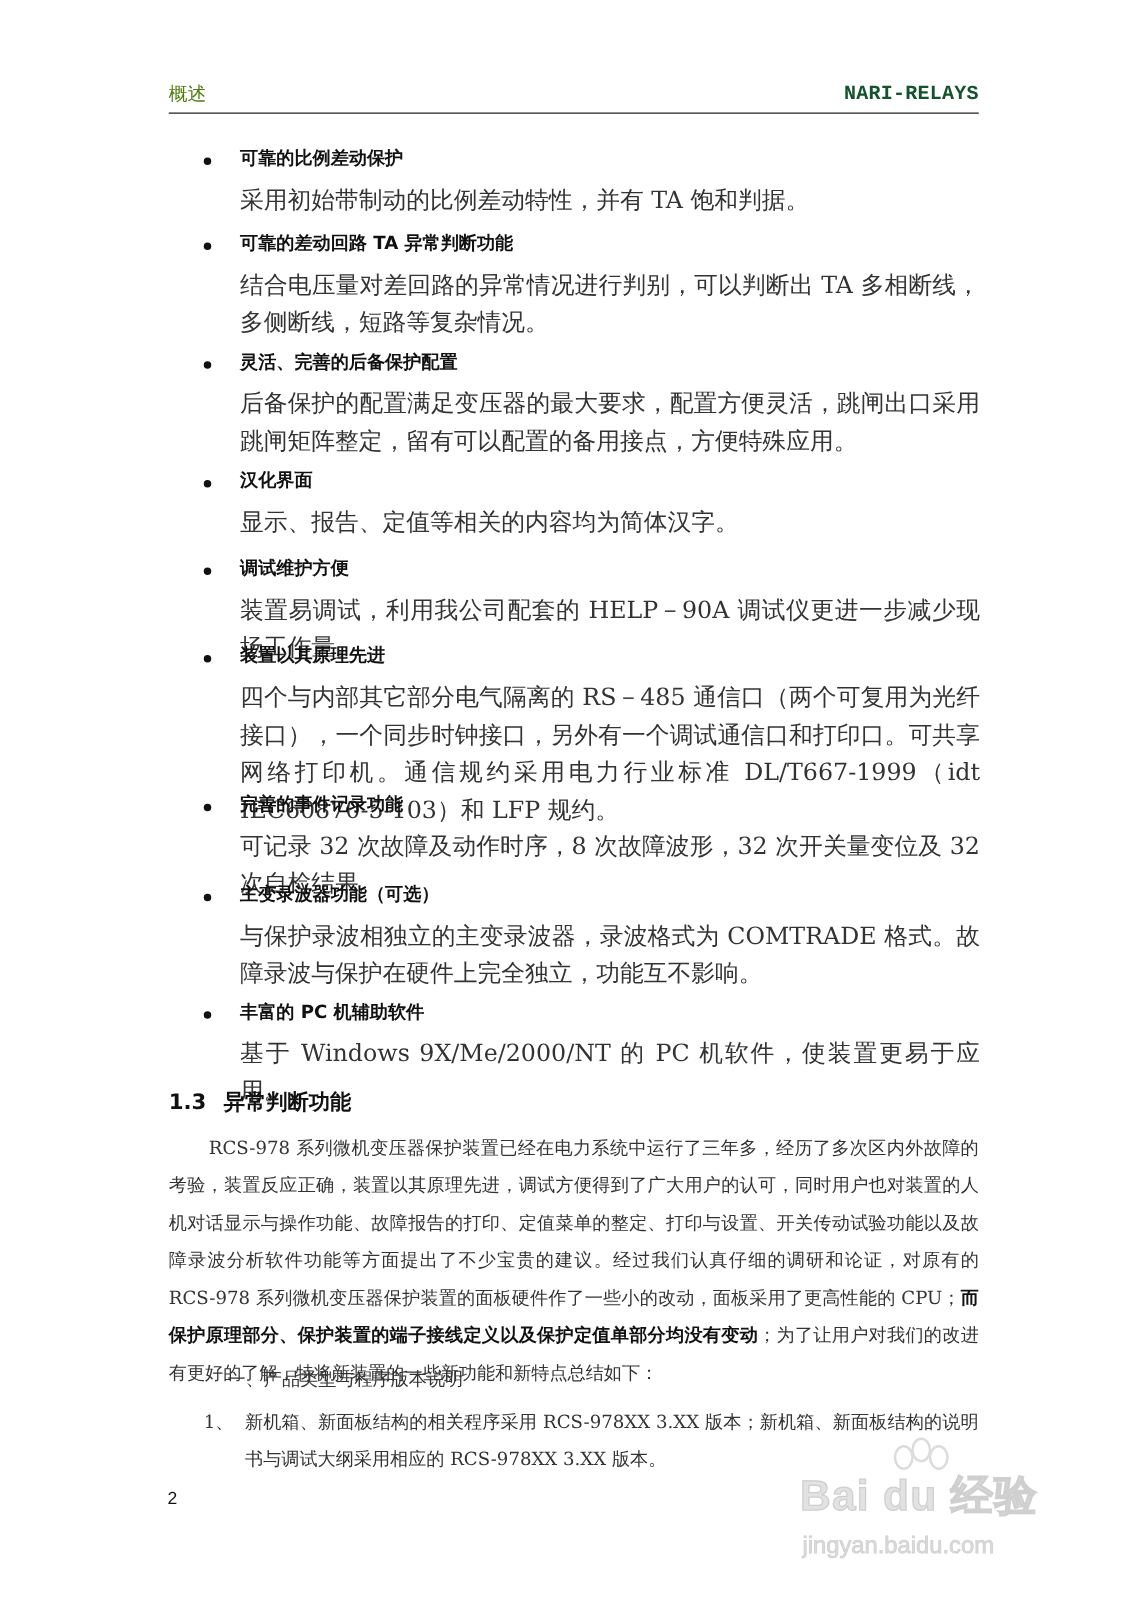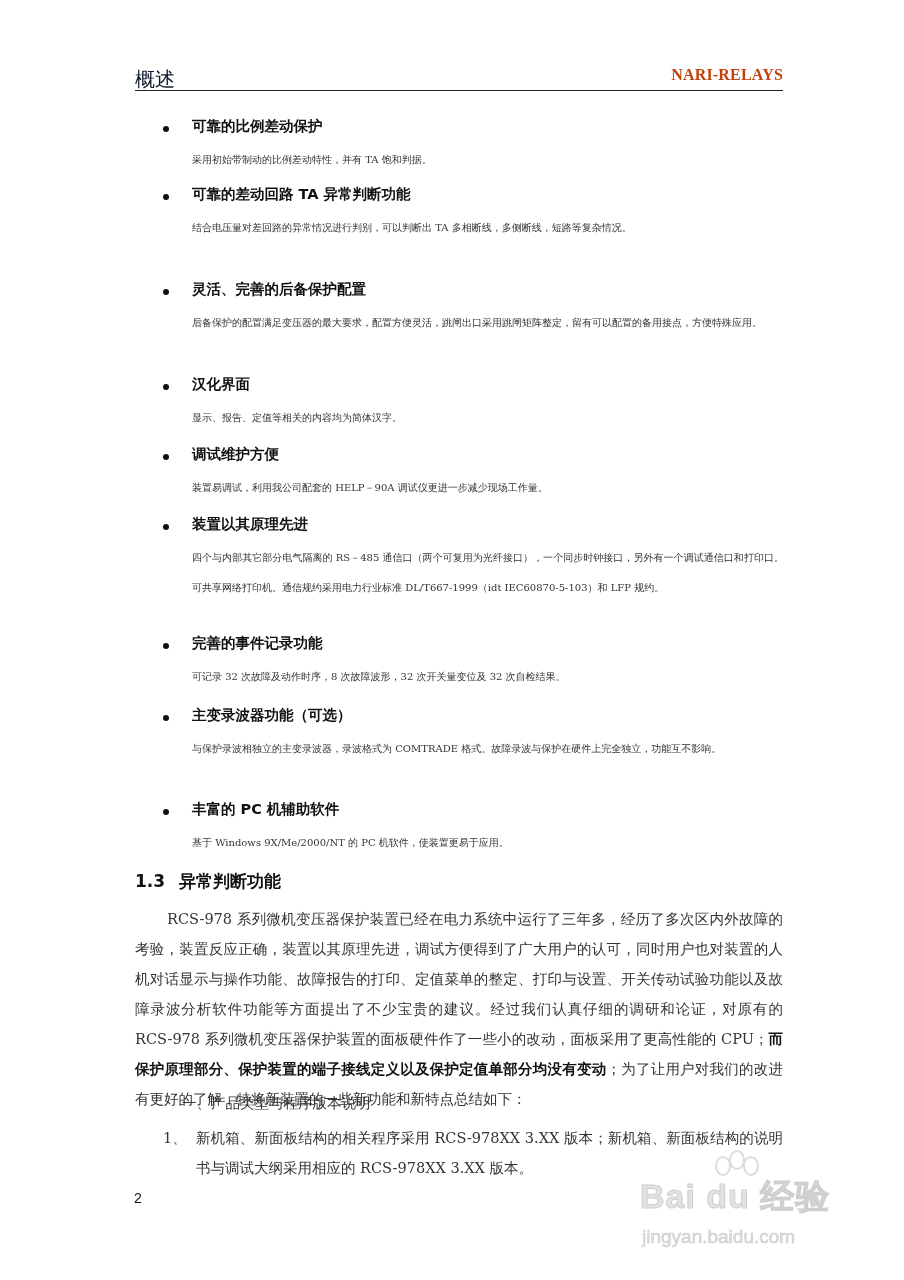--- a/index.html
+++ b/index.html
@@ -6,40 +6,40 @@
   body {
     width: 904px; height: 1280px; background: #ffffff; position: relative;
     overflow: hidden; color: #1a1a1a;
     font-family: "DejaVu Serif", "Liberation Serif", serif;
   }
   .header {
     position: absolute; left: 135px; top: 64px; width: 648px; height: 26px;
     border-bottom: 1.5px solid #222;
   }
   .header .left {
-    position: absolute; left: 0; top: 2px; font-size: 20px;
-    font-family: "DejaVu Sans", sans-serif; color: #0f172a;
+    position: absolute; left: 0; top: 2px; font-size: 15px;
+    font-family: "DejaVu Sans", sans-serif; color: #4d7c0f;
   }
   .header .right {
     position: absolute; right: 0; top: 2px; font-size: 16px; font-weight: bold;
-    font-family: Liberation Serif, serif; color: #c2410c; letter-spacing: 0.2px;
+    font-family: Liberation Mono, monospace; color: #14532d; letter-spacing: 0.2px;
   }
   .feature {
     position: absolute; left: 163px; width: 620px;
   }
   .bullet {
     position: absolute; left: 0; top: 9px; width: 6px; height: 6px;
     border-radius: 50%; background: #111;
   }
   .ftitle {
     position: absolute; left: 29px; top: 0; font-size: 14.5px; font-weight: bold;
     font-family: "DejaVu Sans", sans-serif; color: #111; white-space: nowrap;
   }
   .fbody {
-    position: absolute; left: 29px; top: 28px; width: 592px; font-size: 10px;
+    position: absolute; left: 29px; top: 28px; width: 592px; font-size: 19px;
     line-height: 30px; color: #333; text-align: justify;
   }
   .section-title {
     position: absolute; left: 135px; top: 870px; font-size: 17px; font-weight: bold;
     font-family: "DejaVu Sans", sans-serif; color: #111; white-space: nowrap;
   }
   .section-title .num { display: inline-block; width: 44px; }
   .para {
     position: absolute; left: 135px; top: 904px; width: 648px; font-size: 14.5px;
     line-height: 30px; color: #333; text-align: justify; text-indent: 32px;

